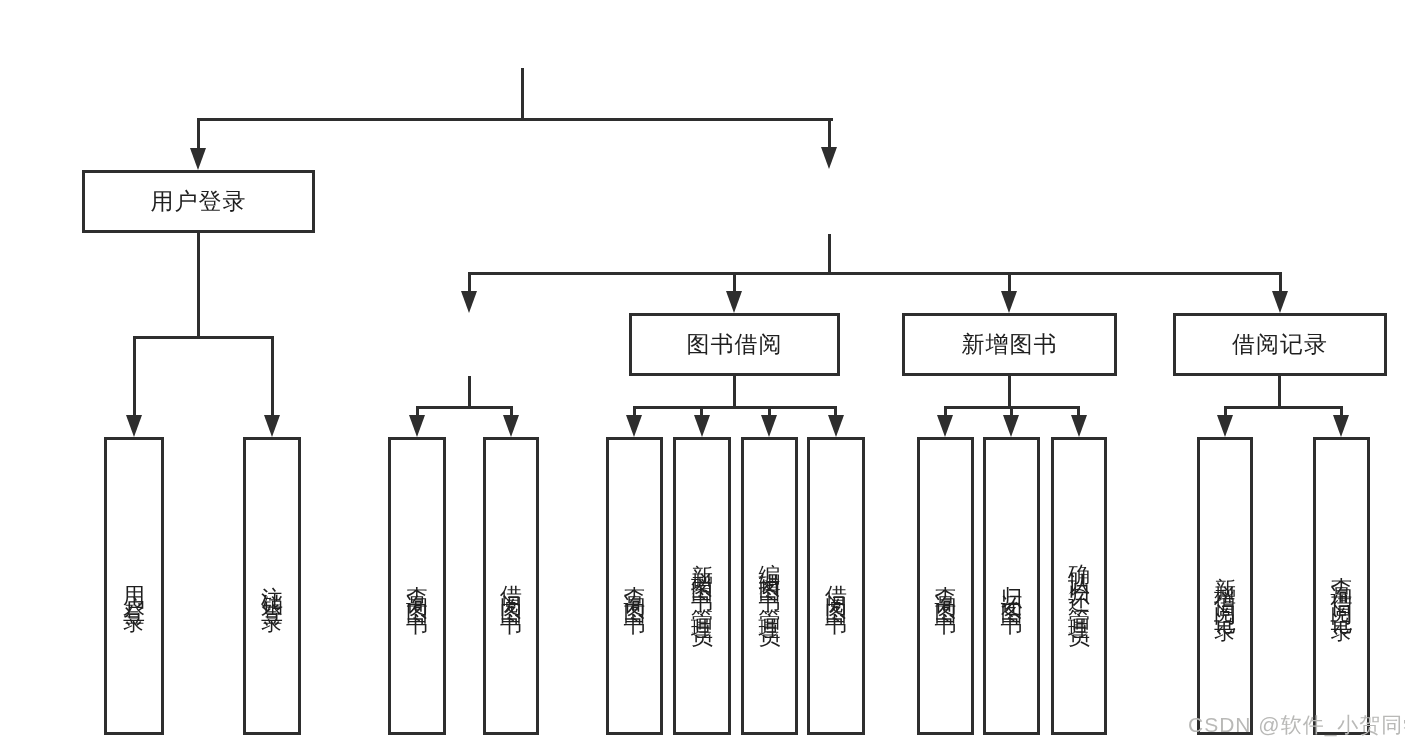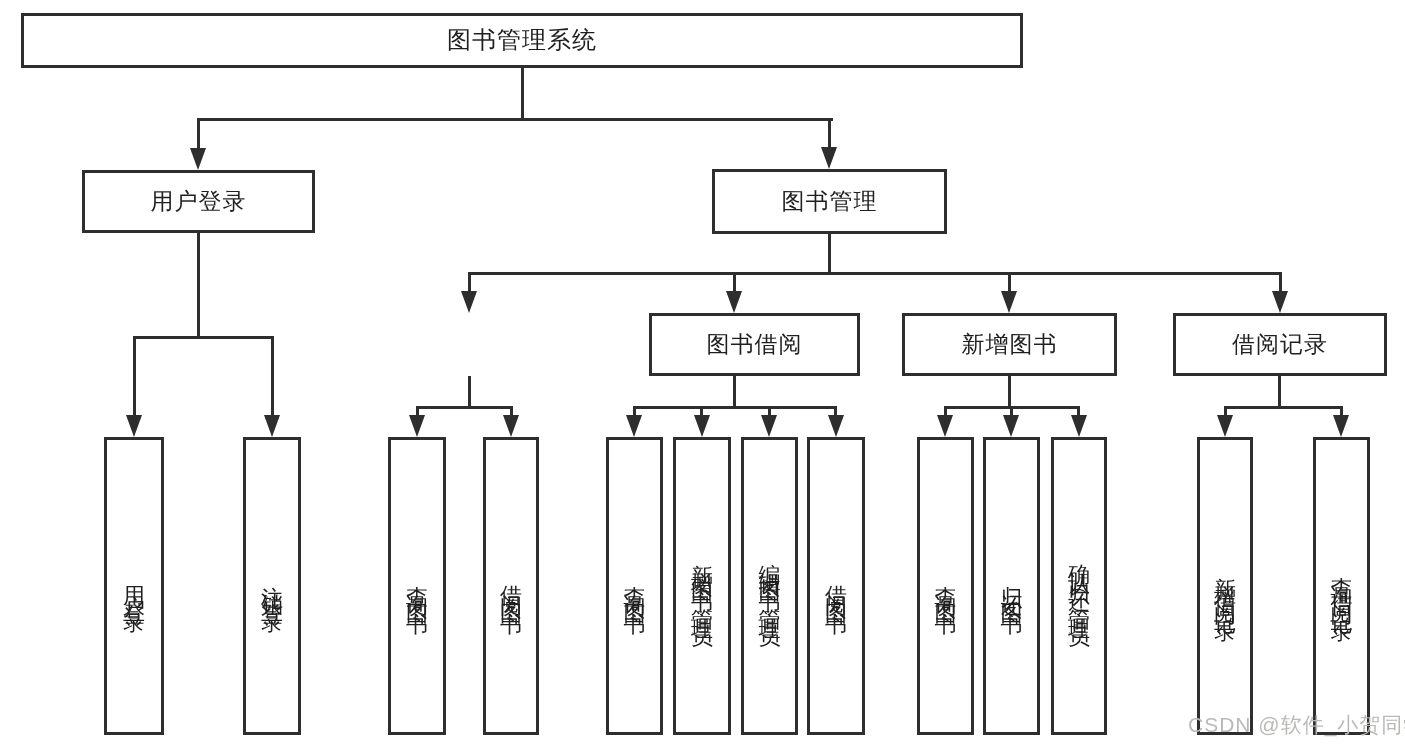--- a/index.html
+++ b/index.html
@@ -21,21 +21,21 @@
   .ar{
     position:absolute;width:0;height:0;z-index:1;
     border-left:8px solid transparent;border-right:8px solid transparent;
     border-top:22px solid #2e2e2e;
   }
   
   #b-root{left:21px;top:13px;width:1002px;height:55px;font-size:24px;}
   #b-ulogin{left:82px;top:170px;width:233px;height:63px;}
   #b-bmgmt{left:712px;top:169px;width:235px;height:65px;}
   #b-nbrec{left:364px;top:313px;width:211px;height:63px;}
-  #b-bborrow{left:649px;top:313px;width:211px;height:63px;}
+  #b-bborrow{left:629px;top:313px;width:211px;height:63px;}
   #b-cborrow{left:902px;top:313px;width:215px;height:63px;}
   #b-brec{left:1173px;top:313px;width:214px;height:63px;}
   #l-ulogin{left:104px;top:437px;width:60px;height:298px;}
   #l-logout{left:243px;top:437px;width:58px;height:298px;}
   #l-nbq{left:388px;top:437px;width:58px;height:298px;}
   #l-nbb{left:483px;top:437px;width:56px;height:298px;}
   #l-bbq{left:606px;top:437px;width:57px;height:298px;}
   #l-bba{left:673px;top:437px;width:58px;height:298px;}
   #l-bbe{left:741px;top:437px;width:57px;height:298px;}
   #l-bbb{left:807px;top:437px;width:58px;height:298px;}
@@ -47,23 +47,21 @@
   #watermark{
     position:absolute;left:1188px;top:711px;z-index:3;
     color:#b9b9b7;font-size:21px;letter-spacing:1px;white-space:nowrap;
   }
 </style>
 </head>
 <body>
 
 <div id="canvas">
 
-  <div class="box" id="b-root">图书管理系统</div>
   <div class="box" id="b-ulogin">用户登录</div>
-  <div class="box" id="b-bmgmt">图书管理</div>
   <div class="box" id="b-bborrow">图书借阅</div>
   <div class="box" id="b-cborrow">新增图书</div>
   <div class="box" id="b-brec">借阅记录</div>
 
   <div class="box v" id="l-ulogin">用户登录</div>
   <div class="box v" id="l-logout">注销登录</div>
   <div class="box v" id="l-nbq">查询图书</div>
   <div class="box v" id="l-nbb">借阅图书</div>
   <div class="box v" id="l-bbq">查询图书</div>
   <div class="box v" id="l-bba">新增图书（管理员）</div>

